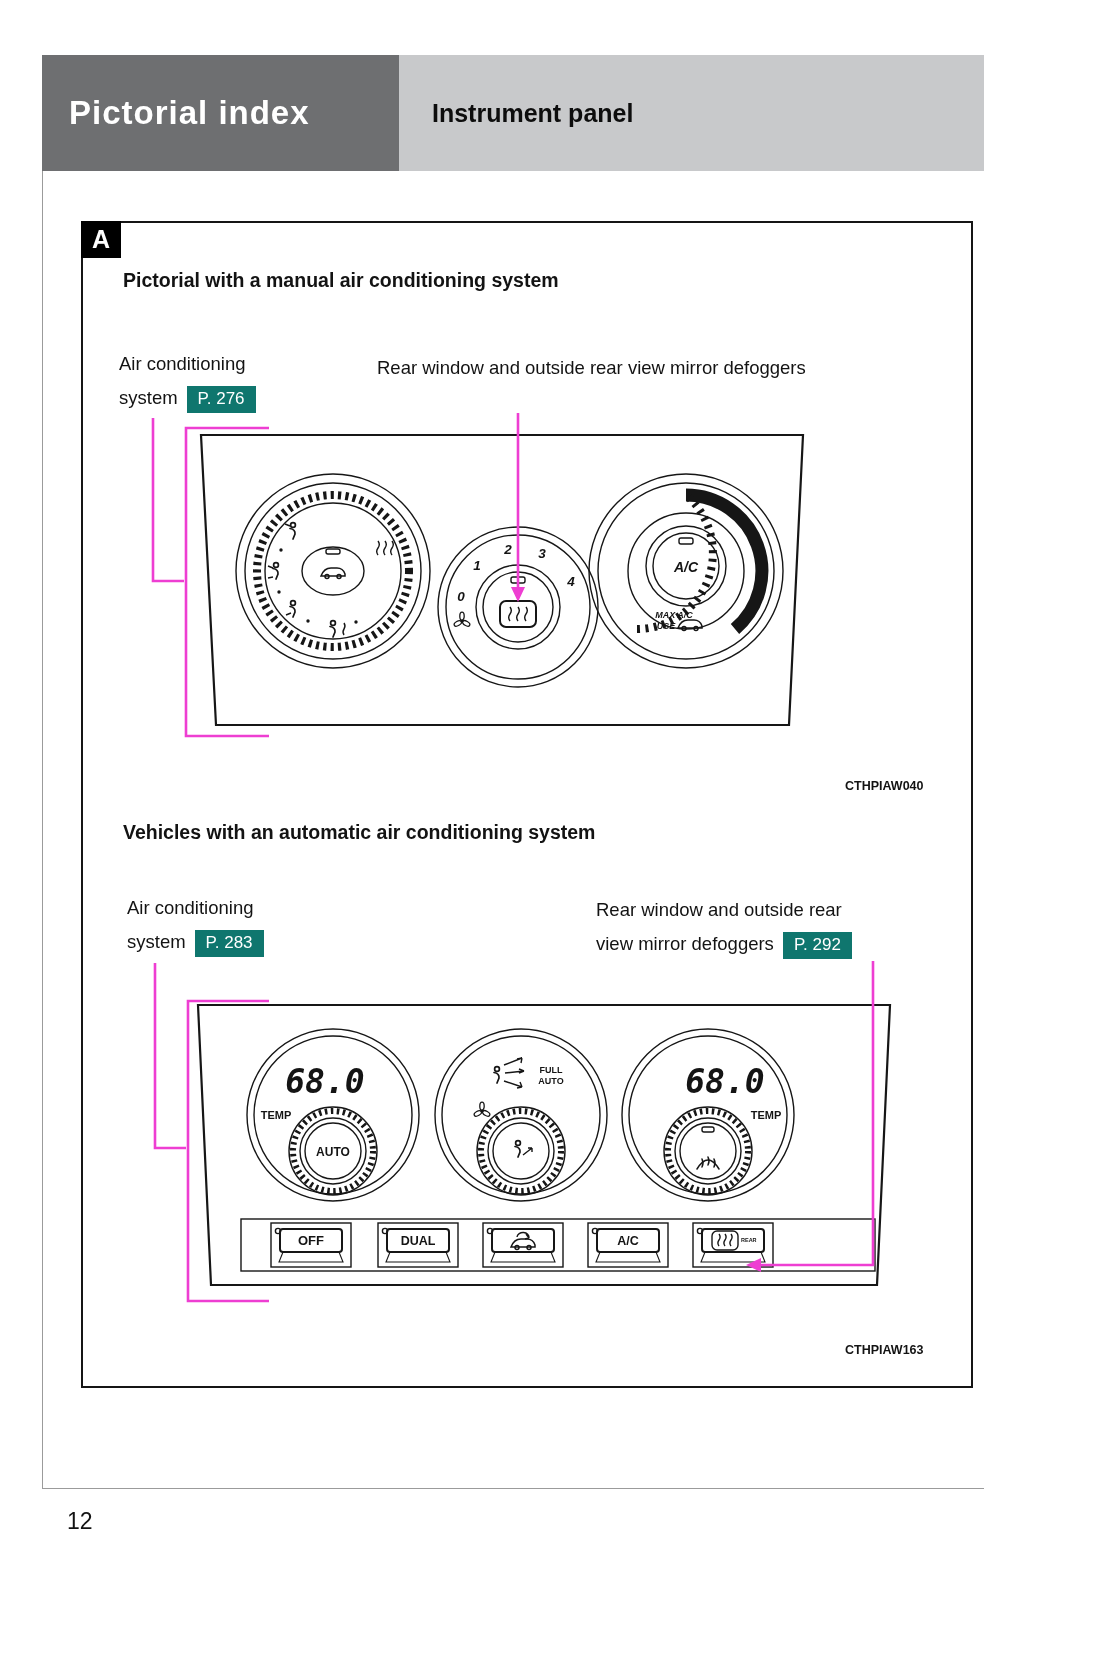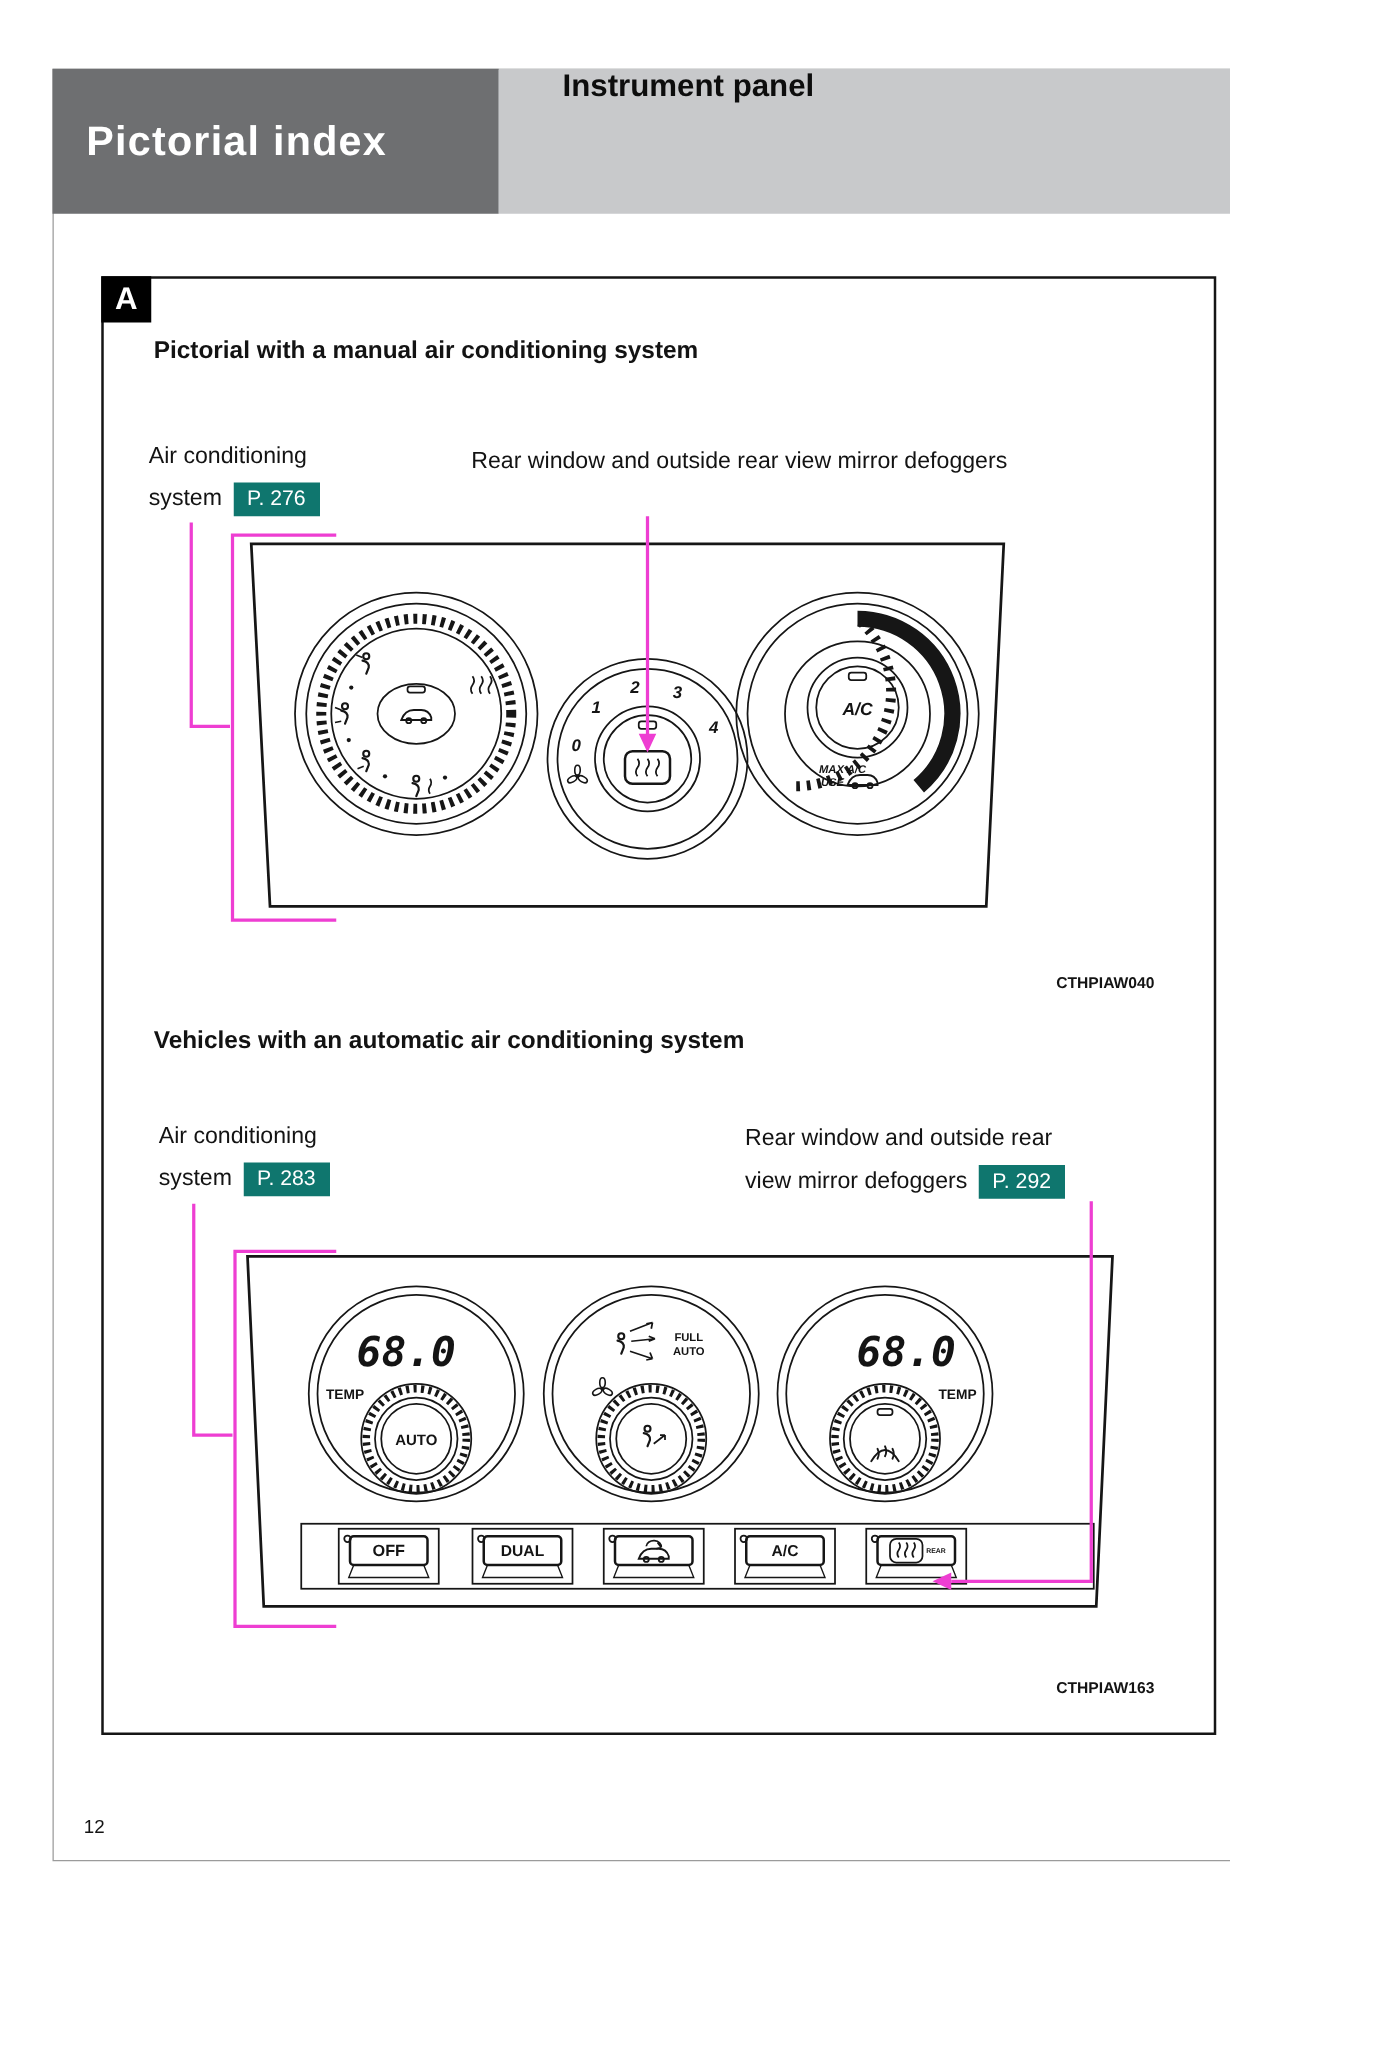--- a/index.html
+++ b/index.html
@@ -3,33 +3,33 @@
 <meta charset="utf-8">
 <style>
   html,body{margin:0;padding:0;background:#ffffff;}
   .page{position:relative;width:984px;height:1654px;background:#fff;
         font-family:"Liberation Sans",sans-serif;color:#131313;overflow:hidden;}
   .frame{position:absolute;left:42px;top:55px;width:1019px;height:1434px;
          border:1px solid #9b9b9b;box-sizing:border-box;}
   .header{position:absolute;left:-1px;top:-1px;width:1019px;height:116px;display:flex;}
   .header-dark{width:357px;background:#6e6f71;color:#fff;display:flex;align-items:center;
                padding-left:27px;box-sizing:border-box;font-size:33px;font-weight:bold;letter-spacing:1px;}
-  .header-light{flex:1;background:#c8c9cb;color:#0d0d0d;display:flex;
-                padding-left:51px;box-sizing:border-box;font-size:25px;font-weight:bold;}
+  .header-light{flex:1;background:#c8c9cb;color:#0d0d0d;display:flex;align-items:center;
+                padding-left:33px;box-sizing:border-box;font-size:25px;font-weight:bold;}
   .inner{position:absolute;left:38px;top:165px;width:888px;height:1163px;border:2px solid #151515;}
   .tab{position:absolute;left:-2px;top:-2px;width:40px;height:37px;background:#000;color:#fff;
        font-size:25px;font-weight:bold;display:flex;align-items:center;justify-content:center;}
   .h-sec{position:absolute;font-size:19.5px;font-weight:bold;white-space:nowrap;}
   .lbl{position:absolute;font-size:18.5px;line-height:34px;white-space:nowrap;}
   .badge{display:inline-block;background:#0f766e;color:#fff;padding:2px 11px 3px;
          font-size:17px;line-height:22px;margin-left:9px;vertical-align:baseline;text-align:center;}
   .cap{position:absolute;font-size:12.5px;font-weight:bold;}
   .fig{position:absolute;}
   .callouts{position:absolute;left:0;top:0;pointer-events:none;z-index:4;}
-  .pagenum{position:absolute;left:67px;top:1453px;font-size:15px;}
+  .pagenum{position:absolute;left:67px;top:1508px;font-size:23px;}
   svg text{fill:#141414;font-family:"Liberation Sans",sans-serif;font-weight:bold;}
   svg text.num{font-style:italic;font-size:13.5px;}
   svg text.seg{font-family:"DejaVu Sans Mono",monospace;font-style:italic;font-size:33px;}
   svg text.sm{font-size:11px;}
 </style>
 </head>
 <body>
 
 <div class="page">
   <div class="frame">

